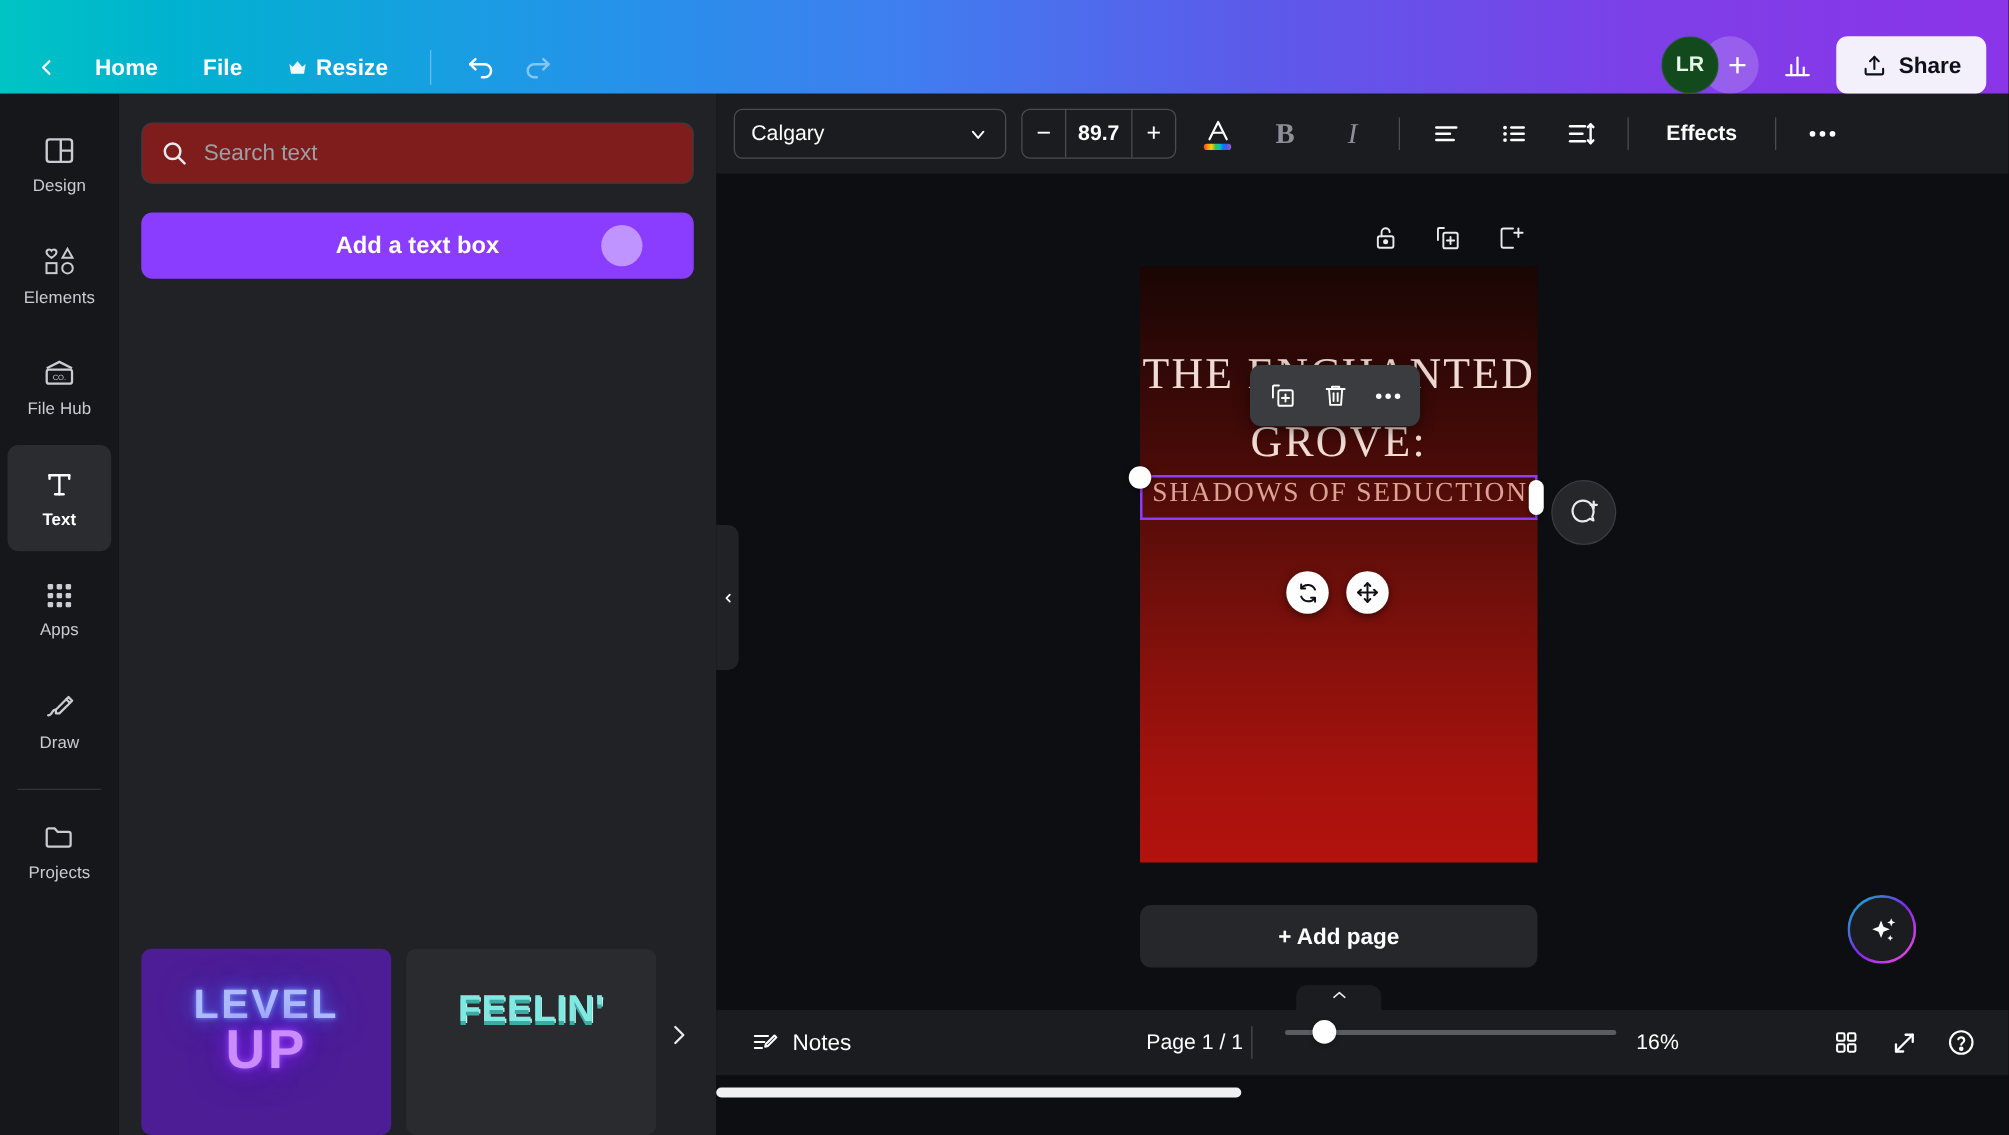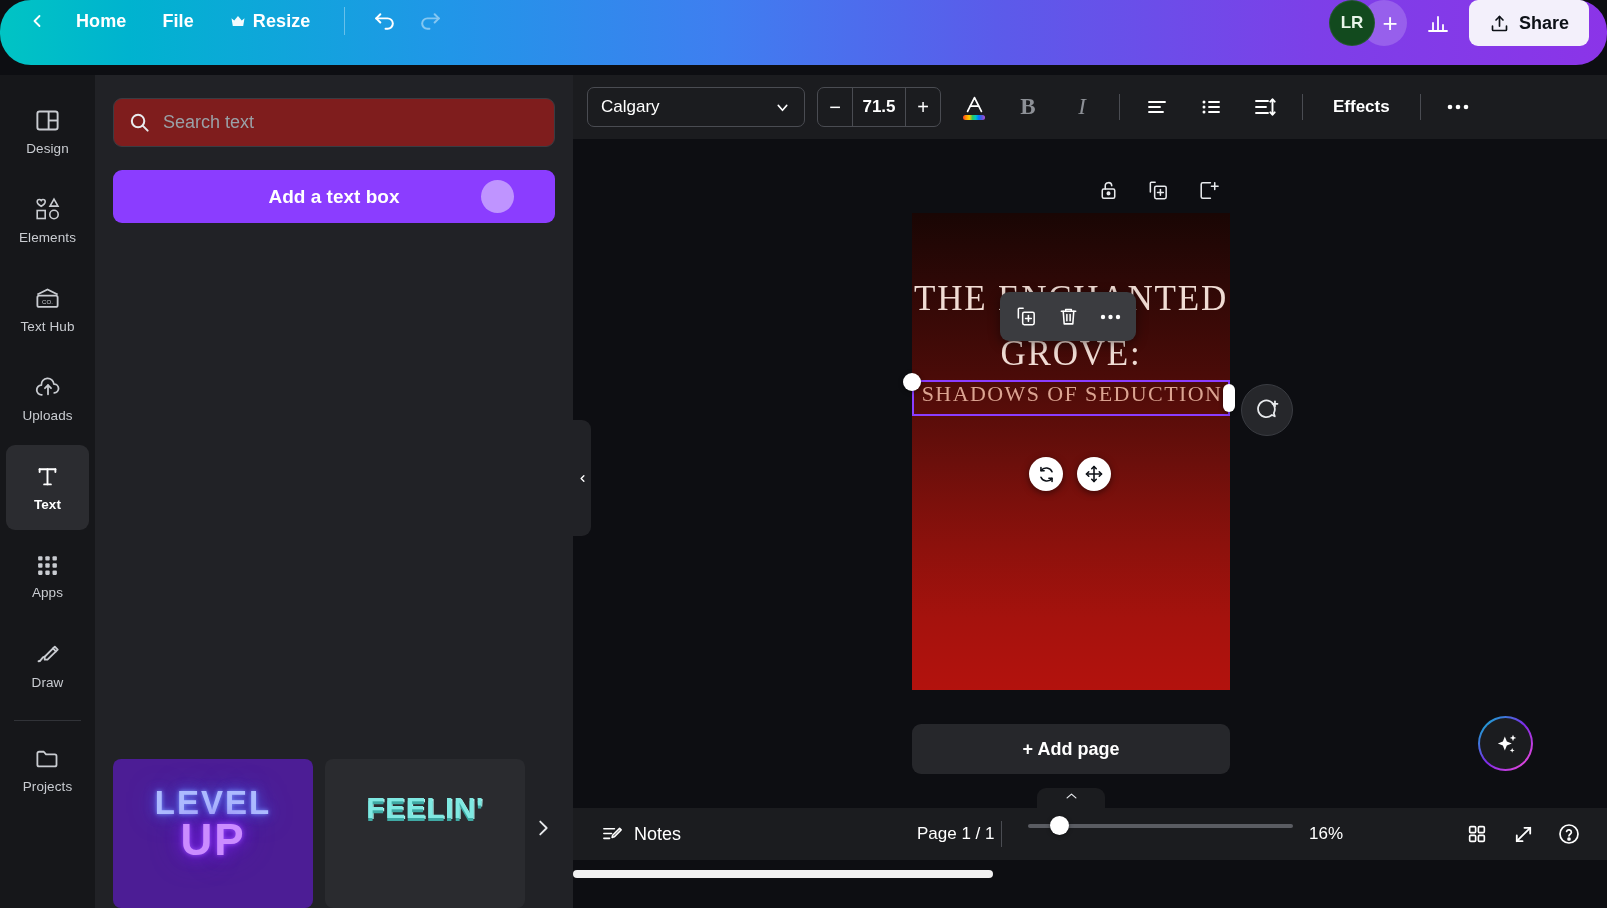--- a/index.html
+++ b/index.html
@@ -7,23 +7,23 @@
     width: 1607px; height: 908px;
     background: #0d0e12;
     font-family: "Liberation Sans", sans-serif;
     overflow: hidden;
     -webkit-font-smoothing: antialiased;
   }
   .app { position: relative; width: 1607px; height: 908px; }
 
   
   .header {
-    position: absolute; left: 0; top: 0; width: 1607px; height: 65px;
+    position: absolute; left: 0; top: 0; width: 1607px; height: 75px;
     background: linear-gradient(90deg, #00c4c4 0%, #00b3cf 8%, #2196e8 28%, #3f7ef0 45%, #5b5bea 62%, #7d3fe8 82%, #8b34e8 100%);
-    display: flex; align-items: flex-start; padding: 0 18px; border-radius: 31px;
+    display: flex; align-items: flex-end; padding: 0 18px;
   }
   .hdr-left { display: flex; align-items: center; gap: 4px; }
   .back-chevron {
     width: 38px; height: 38px; display: flex; align-items: center; justify-content: center;
     cursor: pointer; border-radius: 6px;
   }
   .hdr-btn {
     height: 40px; display: flex; align-items: center; gap: 7px;
     padding: 0 16px; border-radius: 7px; cursor: pointer;
     color: #fff; font-size: 18px; font-weight: 700; letter-spacing: .1px;
@@ -384,33 +384,23 @@
     </div>
 
     <div class="rail-item">
       <span>
         <svg width="27" height="27" viewBox="0 0 24 24" fill="none" stroke="currentColor" stroke-width="1.6">
             <path d="M3 8.5l9-4.5 9 4.5"></path>
             <rect x="3" y="9.5" width="18" height="10" rx="1.6"></rect>
             <text x="12" y="16.6" font-size="5.4" fill="currentColor" stroke="none" text-anchor="middle" font-family="Liberation Sans">CO.</text>
           </svg>
       </span>
-      <span class="rail-label">Text Hub</span>
-    </div>
-
-    <div class="rail-item">
-      <span>
-        <svg width="28" height="27" viewBox="0 0 24 24" fill="none" stroke="currentColor" stroke-width="1.6" stroke-linecap="round" stroke-linejoin="round">
-            <path d="M6.5 18.5a4.3 4.3 0 0 1-.4-8.6A5.6 5.6 0 0 1 17.3 9a3.9 3.9 0 0 1 .3 7.8"></path>
-            <polyline points="9.3 12.6 12 9.9 14.7 12.6"></polyline>
-            <line x1="12" y1="9.9" x2="12" y2="18"></line>
-          </svg>
-      </span>
-      <span class="rail-label">Uploads</span>
-    </div>
+      <span class="rail-label">File Hub</span>
+    </div>
+
 
     <div class="rail-item active">
       <span>
         <svg width="27" height="27" viewBox="0 0 24 24" fill="none" stroke="currentColor" stroke-width="1.7" stroke-linecap="round">
             <line x1="5" y1="5.5" x2="19" y2="5.5"></line>
             <line x1="5" y1="5.5" x2="5" y2="8"></line>
             <line x1="19" y1="5.5" x2="19" y2="8"></line>
             <line x1="12" y1="5.5" x2="12" y2="19"></line>
             <line x1="9" y1="19" x2="15" y2="19"></line>
           </svg>
@@ -510,21 +500,21 @@
         <svg width="17" height="17" viewBox="0 0 24 24" fill="none" stroke="#fff" stroke-width="2.2" stroke-linecap="round" stroke-linejoin="round">
             <polyline points="6 9 12 16 18 9"></polyline>
           </svg>
       </span>
     </div>
 
     <div class="size-group">
       <div class="size-btn">
         <span>−</span>
       </div>
-      <div class="size-val">71.5</div>
+      <div class="size-val">89.7</div>
       <div class="size-btn">
         <span>+</span>
       </div>
     </div>
 
     <div class="tb-icon">
       <div class="color-A">
         <svg width="21" height="19" viewBox="0 0 24 22" fill="none" stroke="#fff" stroke-width="2" stroke-linecap="round" stroke-linejoin="round">
             <path d="M4 19L12 3l8 16"></path>
             <line x1="7.3" y1="13" x2="16.7" y2="13"></line>

